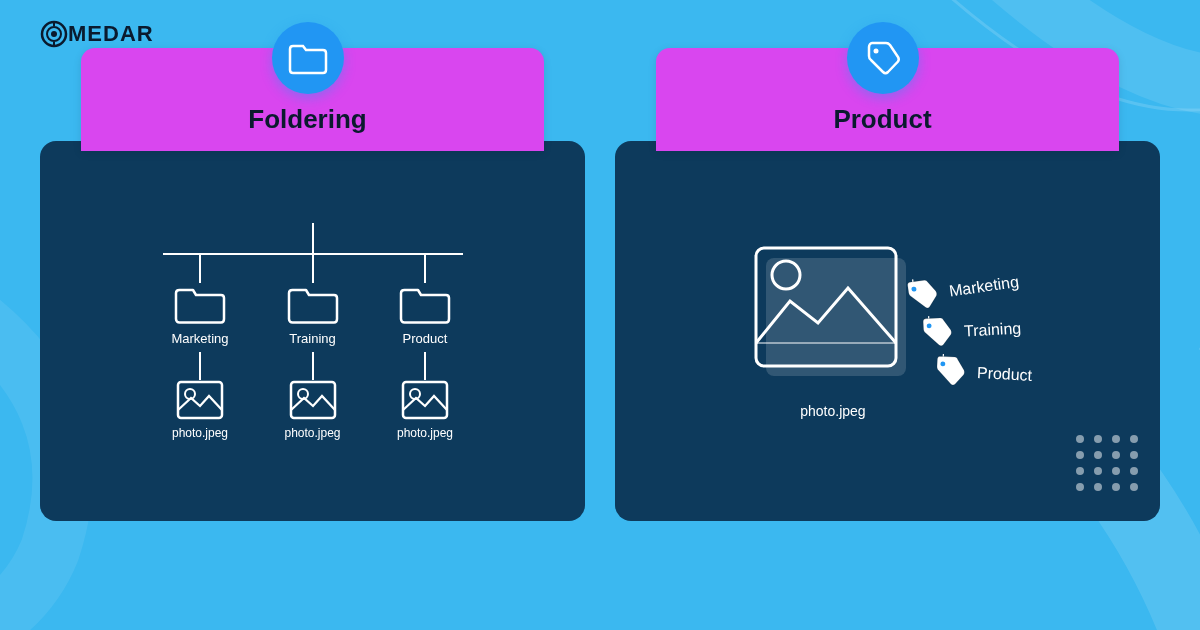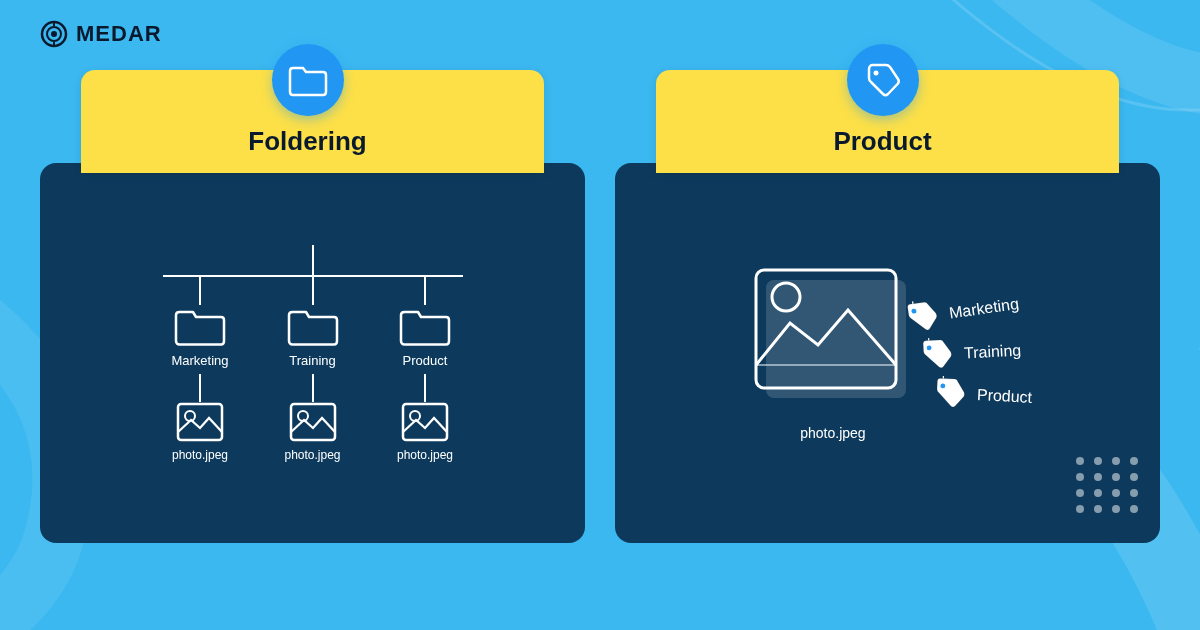--- a/index.html
+++ b/index.html
@@ -28,22 +28,22 @@
       height: 100%;
       display: flex;
       flex-direction: column;
       padding: 20px 40px 30px 40px;
     }
 
     
     .logo {
       display: flex;
       align-items: center;
-      gap: 8px;
-      margin-bottom: 22px;
+      gap: 0;
+      margin-bottom: 0;
     }
 
     .logo-icon {
       width: 28px;
       height: 28px;
     }
 
     .logo-text {
       font-size: 22px;
       font-weight: 800;
@@ -62,21 +62,21 @@
     
     .panel-container {
       flex: 1;
       display: flex;
       flex-direction: column;
       align-items: center;
     }
 
     
     .panel-header {
-      background: #fde047;
+      background: #d946ef;
       border-radius: 14px 14px 0 0;
       padding: 10px 30px 16px 20px;
       display: flex;
       flex-direction: column;
       align-items: center;
       position: relative;
       z-index: 2;
       width: 85%;
       box-shadow: 0 2px 8px rgba(0,0,0,0.1);
     }

